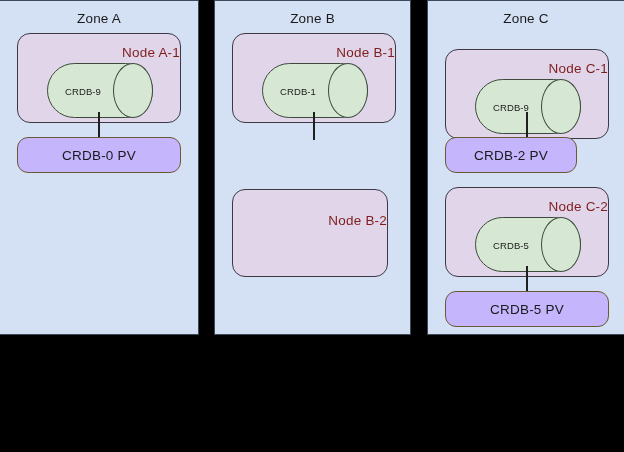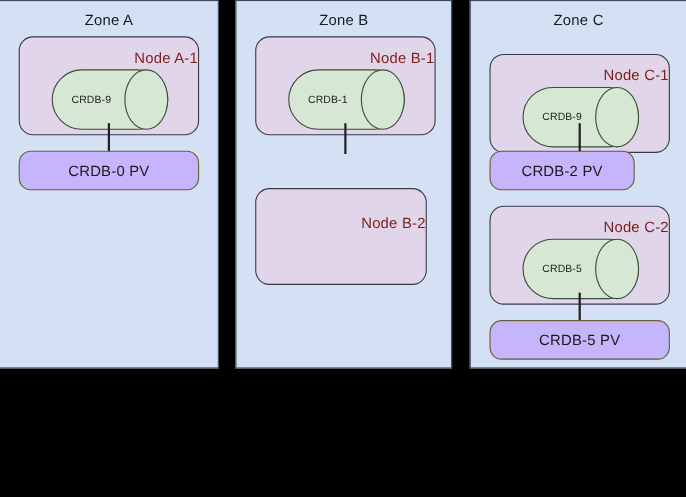--- a/index.html
+++ b/index.html
@@ -160,21 +160,21 @@
       <div class="cyl" style="left:29px; top:29px;">
         <div class="cyl-body"></div>
         <div class="cyl-cap"></div>
         <div class="cyl-label">CRDB-1</div>
       </div>
     </div>
 
     <div class="connector" style="left:98px; top:111px; height:28px;"></div>
 
 
-    <div class="node" style="left:17px; top:170px; width:156px; height:88px;">
+    <div class="node" style="left:17px; top:188px; width:156px; height:88px;">
       <div class="node-title" style="top:23px;">Node B-2</div>
     </div>
   </div>
 
   <div class="zone" id="zone-c">
     <div class="zone-title">Zone C</div>
 
     <div class="node" style="left:17px; top:48px; width:164px; height:90px;">
       <div class="node-title">Node C-1</div>
       <div class="cyl" style="left:29px; top:29px;">

